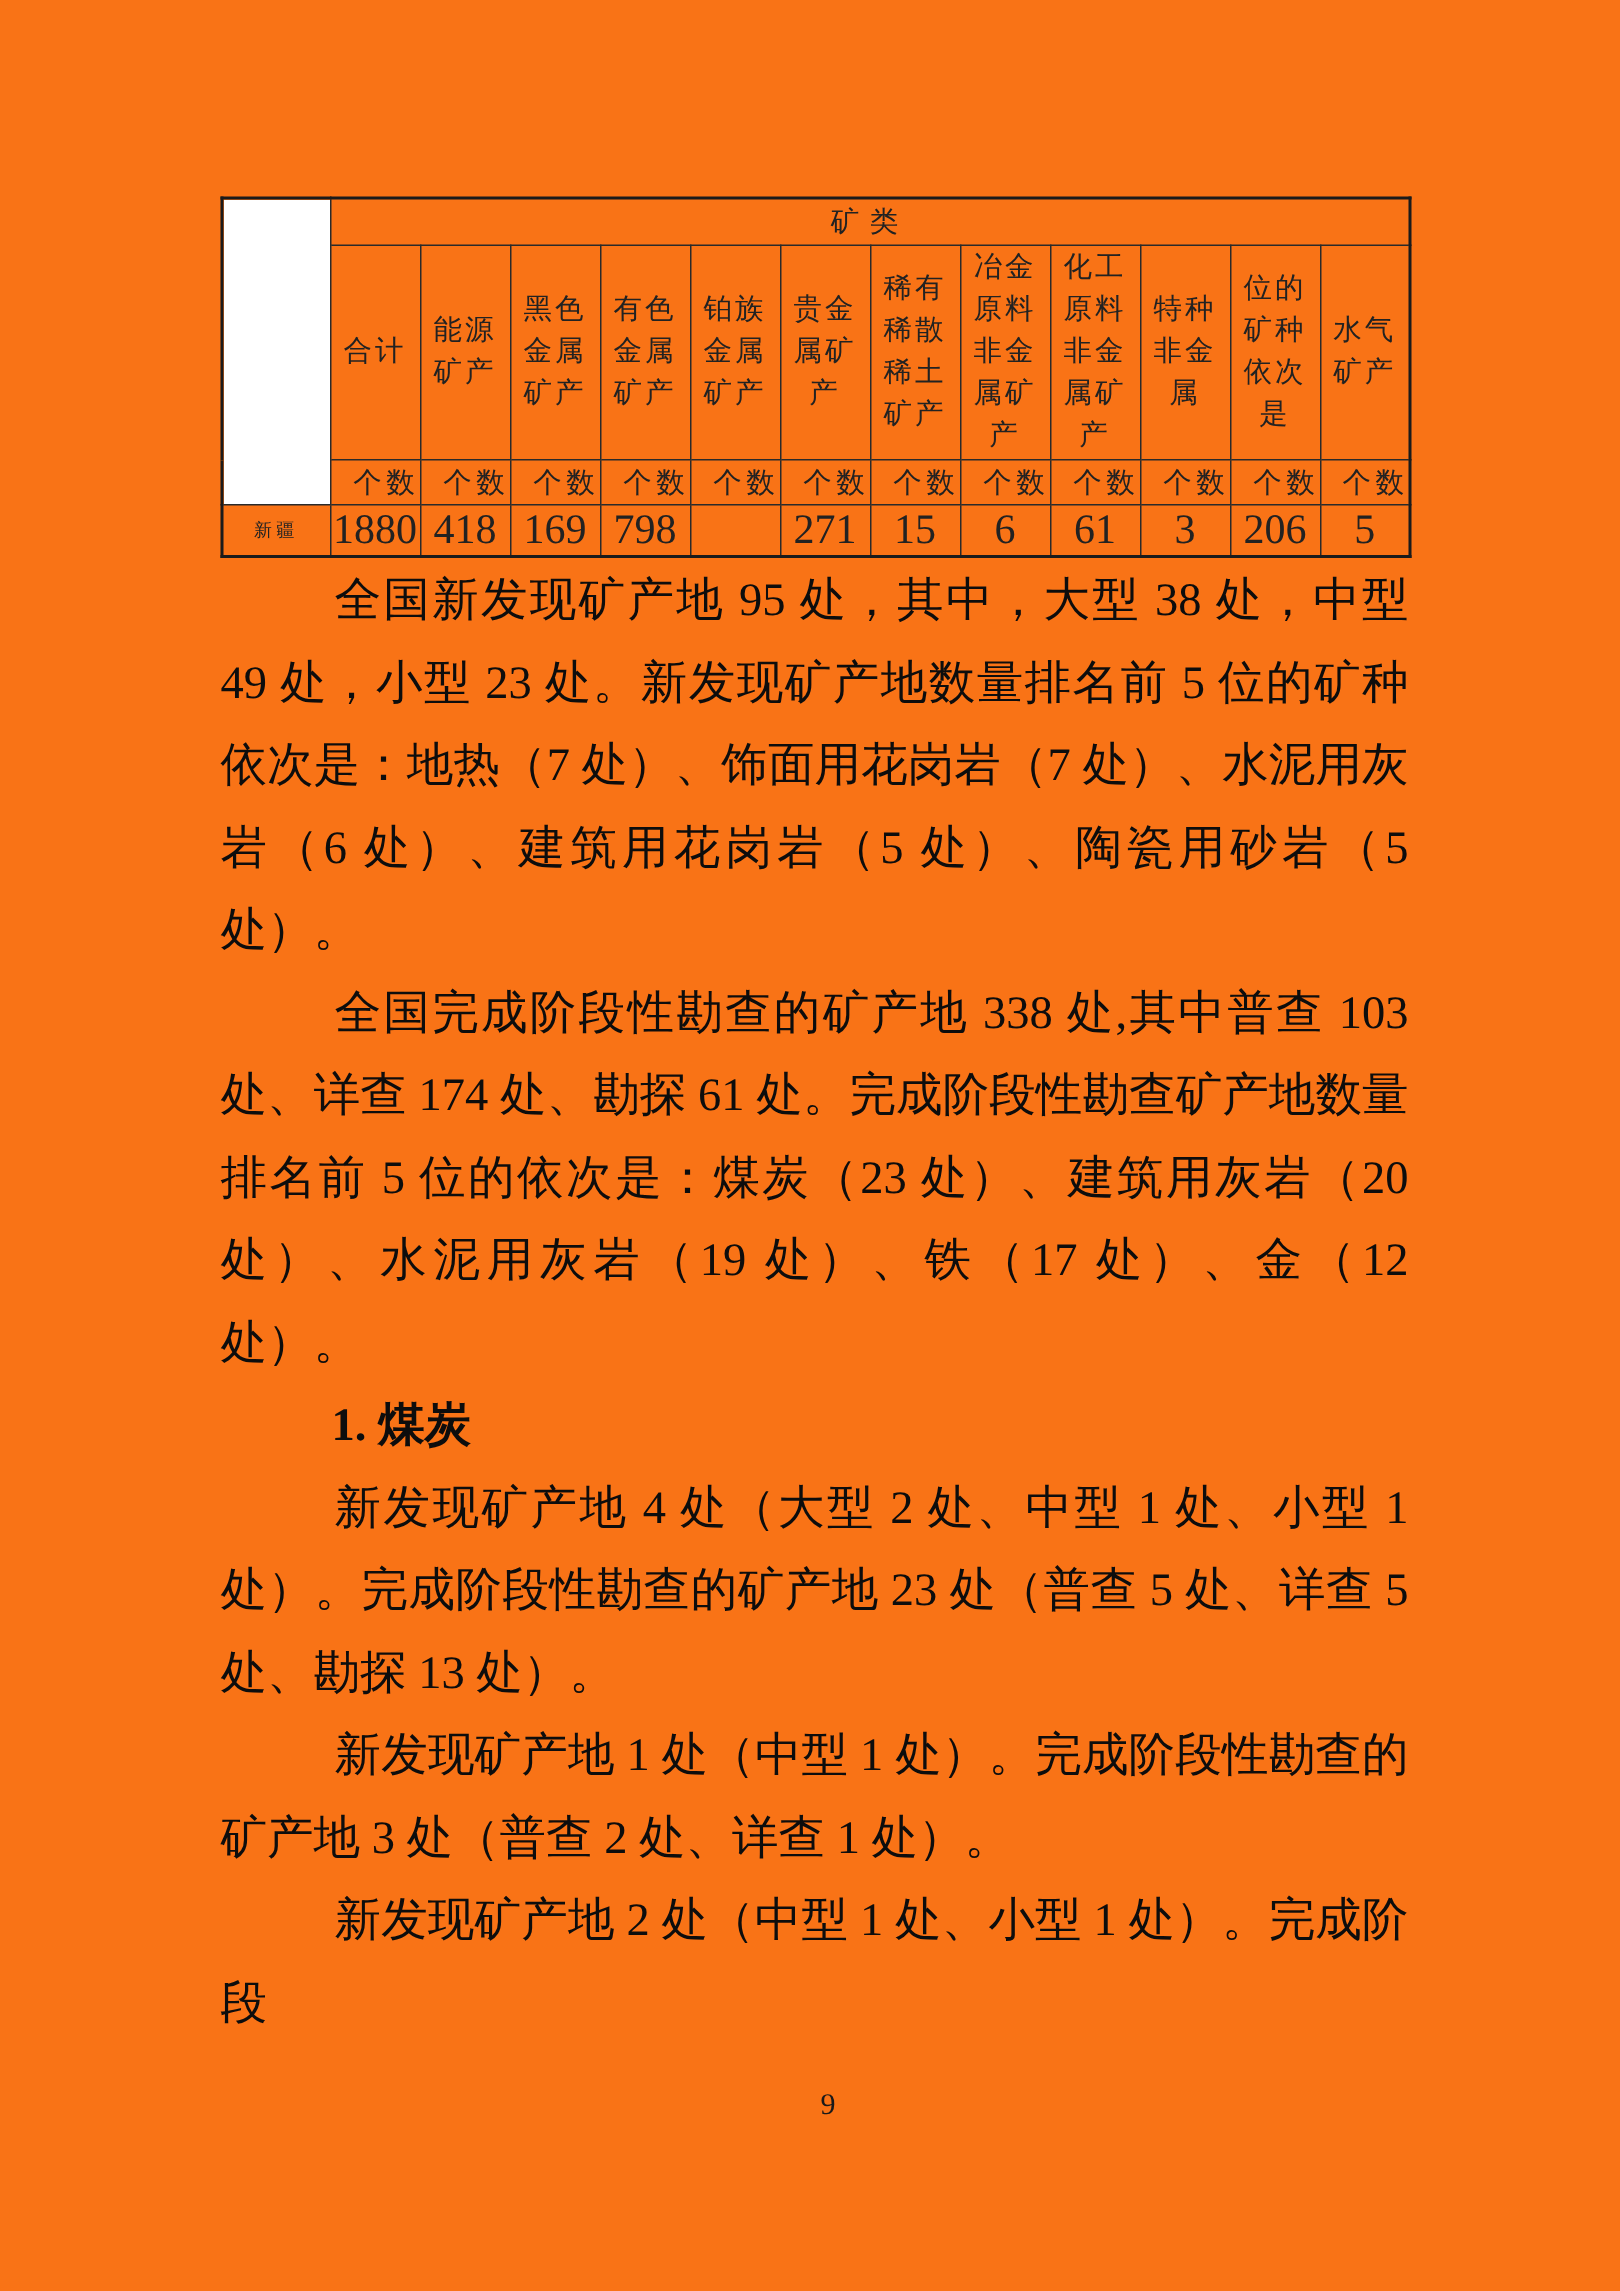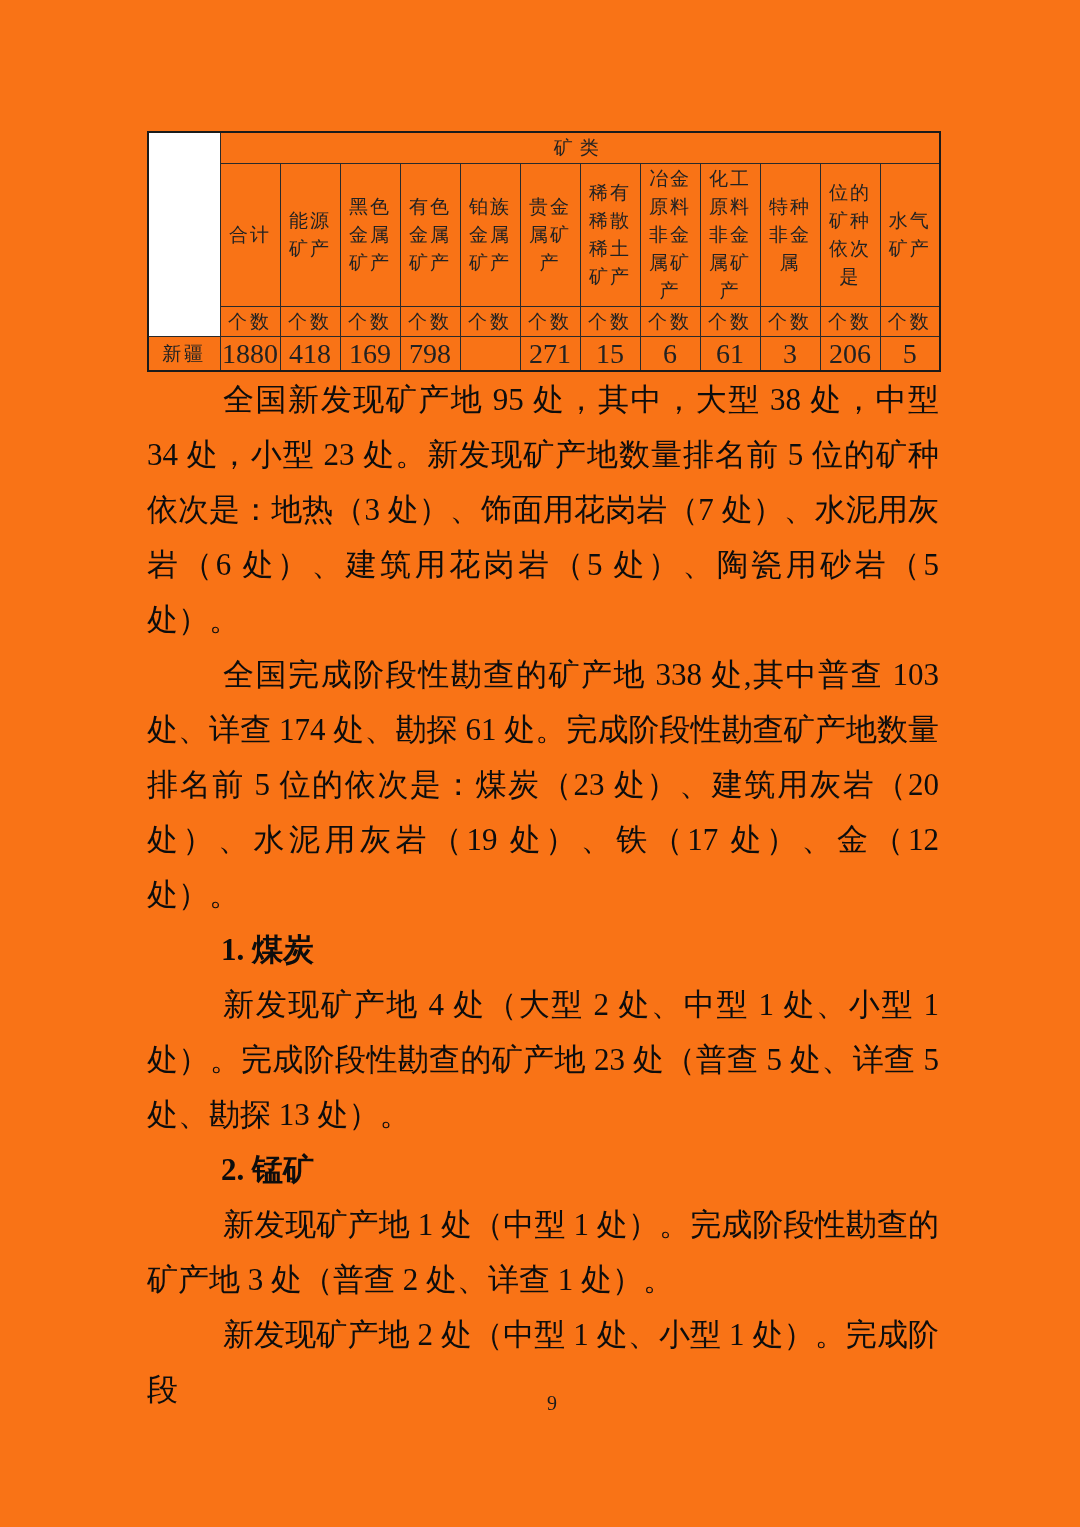--- a/index.html
+++ b/index.html
@@ -29,23 +29,23 @@
   table.mineral td {
     border:1px solid #2a2a2a;
     text-align:center;
     vertical-align:middle;
     padding:0;
     overflow:hidden;
     font-size:19px;
   }
   tr.r-group td.group-h { height:30px; letter-spacing:7px; }
   tr.r-labels td { height:142px; line-height:28px; letter-spacing:2px; padding:0 8px; }
-  tr.r-count td { height:29px; letter-spacing:3px; }
+  tr.r-count td { height:29px; letter-spacing:3px;text-align:right; }
   tr.r-data td { height:33px; font-size:28px; letter-spacing:0; }
-  tr.r-data td.rowlabel { font-size:19px; letter-spacing:3px; }
+  tr.r-data td.rowlabel { font-size:12px; letter-spacing:3px; }
   td.corner { background:#ffffff; }
 
   
   .bodytext { margin-top:0; }
   .bodytext p, .bodytext h2, .bodytext h3 {
     margin:0;
     font-size:31px;
     line-height:55px;
     text-align:justify;
     font-weight:normal;
@@ -130,24 +130,23 @@
         <td>6</td>
         <td>61</td>
         <td>3</td>
         <td>206</td>
         <td>5</td>
       </tr>
     </tbody>
       </table>
 
     <div class="bodytext">
-      <p>全国新发现矿产地 95 处，其中，大型 38 处，中型 34 处，小型 23 处。新发现矿产地数量排名前 5 位的矿种依次是：地热（3 处）、饰面用花岗岩（7 处）、水泥用灰岩（6 处）、建筑用花岗岩（5 处）、陶瓷用砂岩（5 处）。</p>
+      <p>全国新发现矿产地 95 处，其中，大型 38 处，中型 49 处，小型 23 处。新发现矿产地数量排名前 5 位的矿种依次是：地热（7 处）、饰面用花岗岩（7 处）、水泥用灰岩（6 处）、建筑用花岗岩（5 处）、陶瓷用砂岩（5 处）。</p>
       <p>全国完成阶段性勘查的矿产地 338 处,其中普查 103 处、详查 174 处、勘探 61 处。完成阶段性勘查矿产地数量排名前 5 位的依次是：煤炭（23 处）、建筑用灰岩（20 处）、水泥用灰岩（19 处）、铁（17 处）、金（12 处）。</p>
       <h3>1. 煤炭</h3>
       <p>新发现矿产地 4 处（大型 2 处、中型 1 处、小型 1 处）。完成阶段性勘查的矿产地 23 处（普查 5 处、详查 5 处、勘探 13 处）。</p>
-      <h3>2. 锰矿</h3>
       <p>新发现矿产地 1 处（中型 1 处）。完成阶段性勘查的矿产地 3 处（普查 2 处、详查 1 处）。</p>
       <p>新发现矿产地 2 处（中型 1 处、小型 1 处）。完成阶段</p>
     </div>
   </div>
 
   <div class="pageno">9</div>
 </div>
 
 </body></html>

